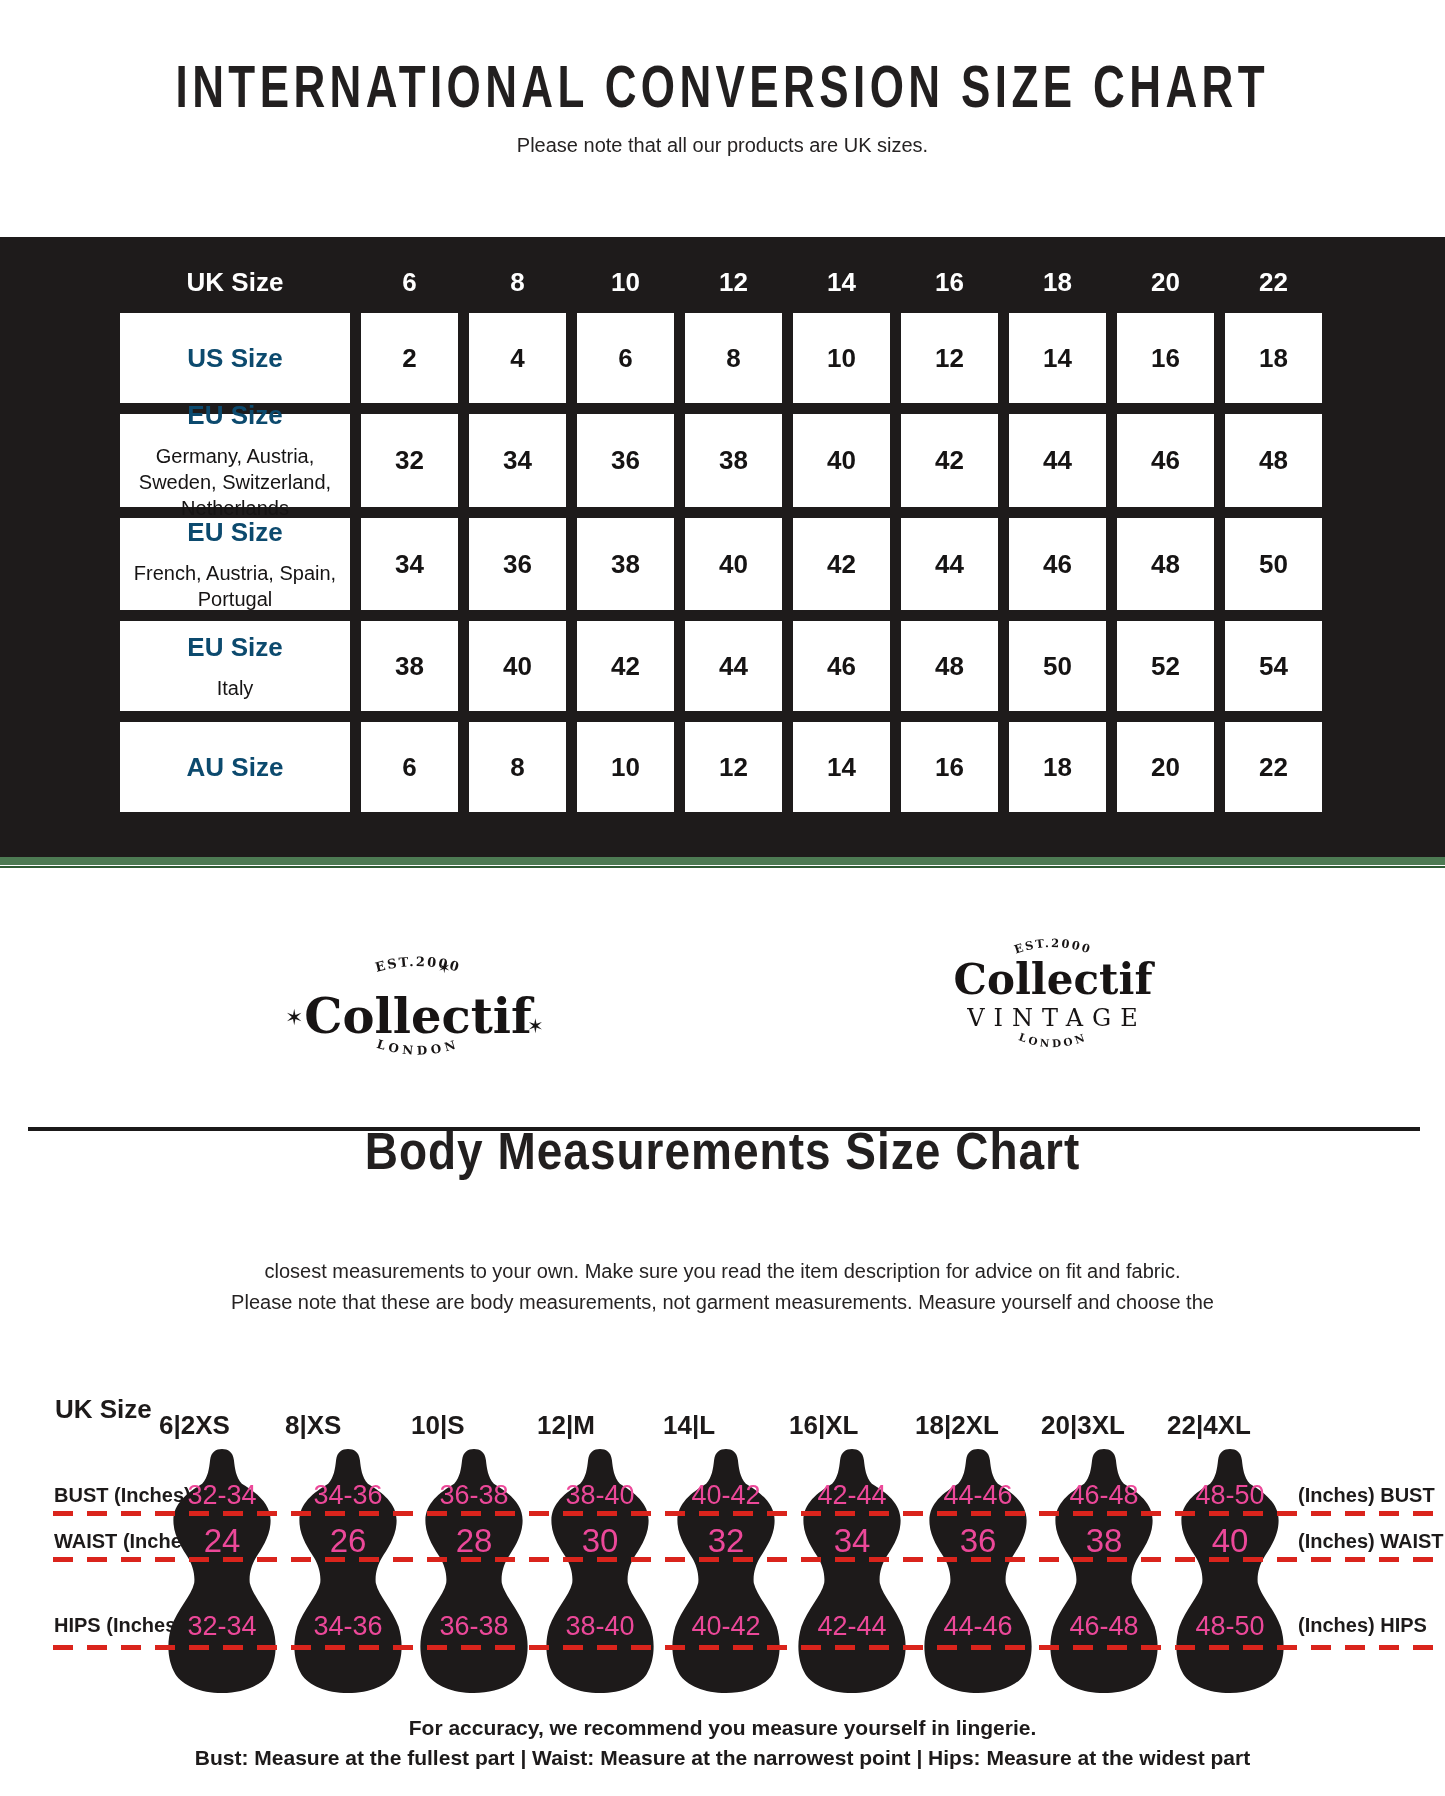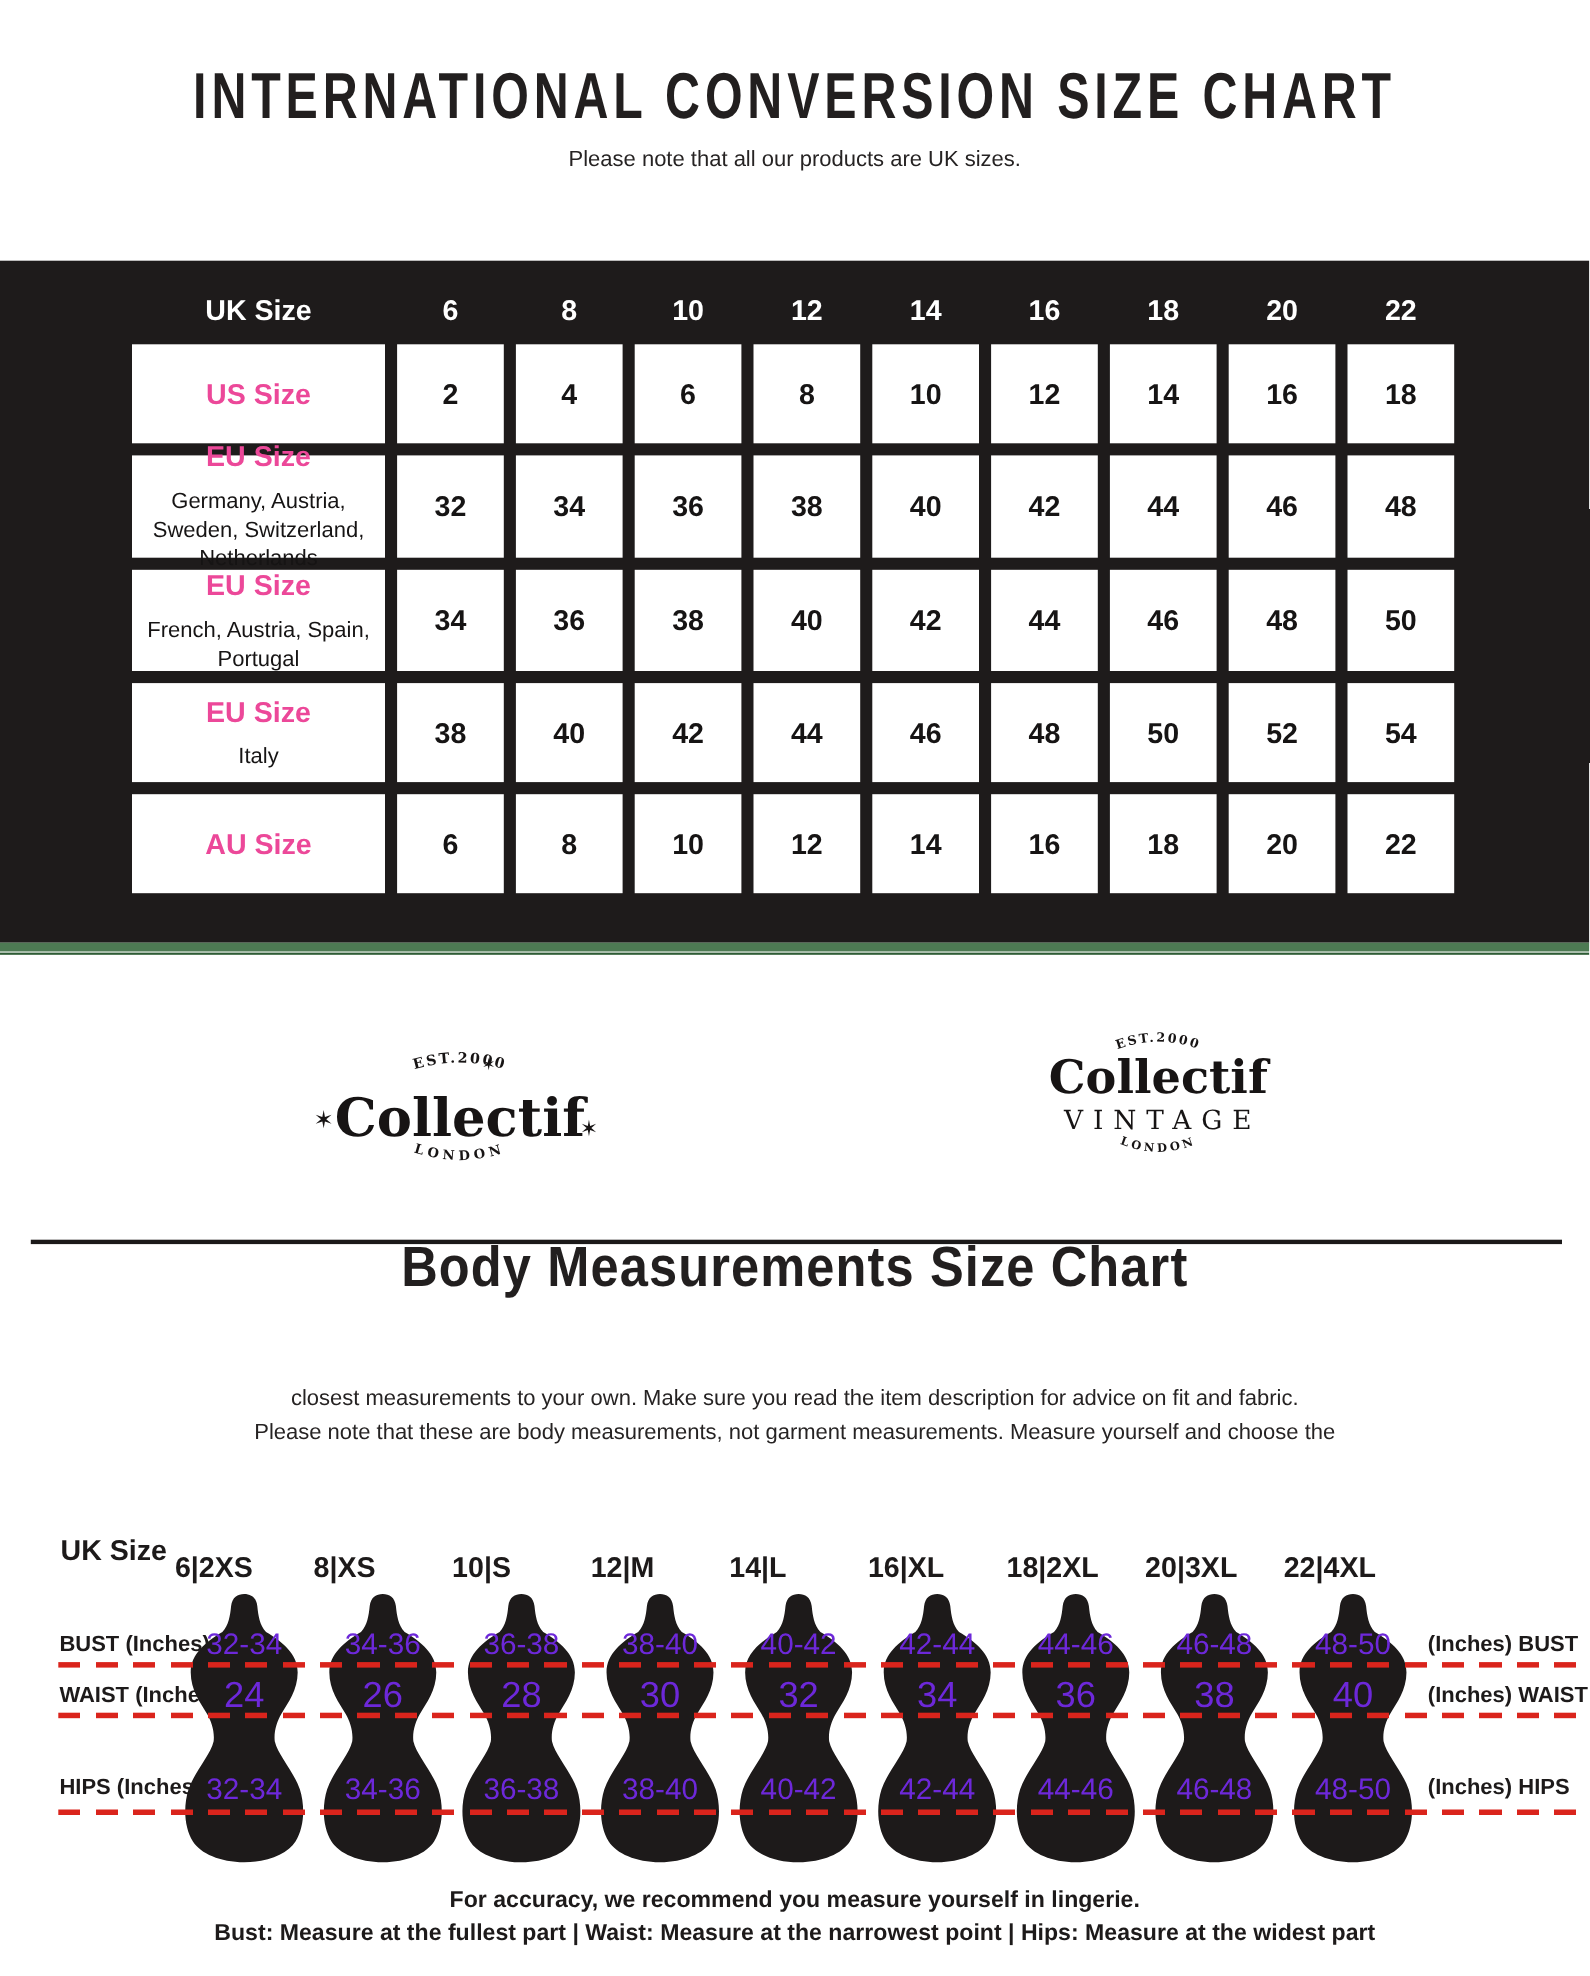--- a/index.html
+++ b/index.html
@@ -20,21 +20,21 @@
 
   .size-table { position:absolute; left:120px; top:247px; display:grid;
                 grid-template-columns:230px repeat(9,97px);
                 grid-template-rows:55px 90px 93px 92px 90px 90px; gap:11px; }
   .hcell { display:flex; align-items:flex-end; justify-content:center; padding-bottom:4px;
            color:#fff; font-weight:bold; font-size:26px; }
   .cell  { background:#fff; display:flex; align-items:center; justify-content:center;
            font-weight:bold; font-size:26px; color:#161414; }
   .lcell { background:#fff; display:flex; flex-direction:column; align-items:center;
            justify-content:center; text-align:center; padding:0 8px; }
-  .lmain { font-weight:bold; font-size:26px; color:#ec4899; }
+  .lmain { font-weight:bold; font-size:26px; color:#0c4a6e; }
   .lsub  { font-size:20px; line-height:1.3; color:#161414; margin-top:12px; }
 
   
   .logo { position:absolute; }
   .logo-left  { left:283px; top:943px; }
   .logo-right { left:928px; top:928px; }
   .logo text { fill:#171414; }
 
   
   .divider { position:absolute; top:1127px; left:28px; width:1392px; height:4px; background:#1b1919; }
@@ -43,21 +43,21 @@
                    transform:scale(1.0,1.12); color:#221f1f; }
   .subtitle2 { position:absolute; top:1256px; left:0; width:100%; text-align:center;
                font-size:20px; line-height:1.55; color:#262323; }
 
   .uk-size-label { position:absolute; left:55px; top:1394px; font-size:26px; font-weight:bold; }
 
   .size-col { position:absolute; width:126px; top:1410px; height:280px; }
   .size-col .size-label { position:absolute; top:0; left:0; width:100%; text-align:left;
                           font-weight:bold; font-size:26px; white-space:nowrap; }
   .size-col svg.form { position:absolute; top:37px; left:2px; }
-  .mval { position:absolute; left:0; width:100%; text-align:center; color:#6d28d9; z-index:3; }
+  .mval { position:absolute; left:0; width:100%; text-align:center; color:#ec4899; z-index:3; }
   .mval.bust  { top:70px;  font-size:27px; }
   .mval.waist { top:112px; font-size:33px; }
   .mval.hips  { top:201px; font-size:27px; }
 
   .dash-line { position:absolute; left:53px; width:1387px; height:5px; z-index:2;
                background:repeating-linear-gradient(to right,#da241c 0 20px,transparent 20px 34px); }
   .dash-bust  { top:1511px; }
   .dash-waist { top:1557px; }
   .dash-hips  { top:1645px; }
 

